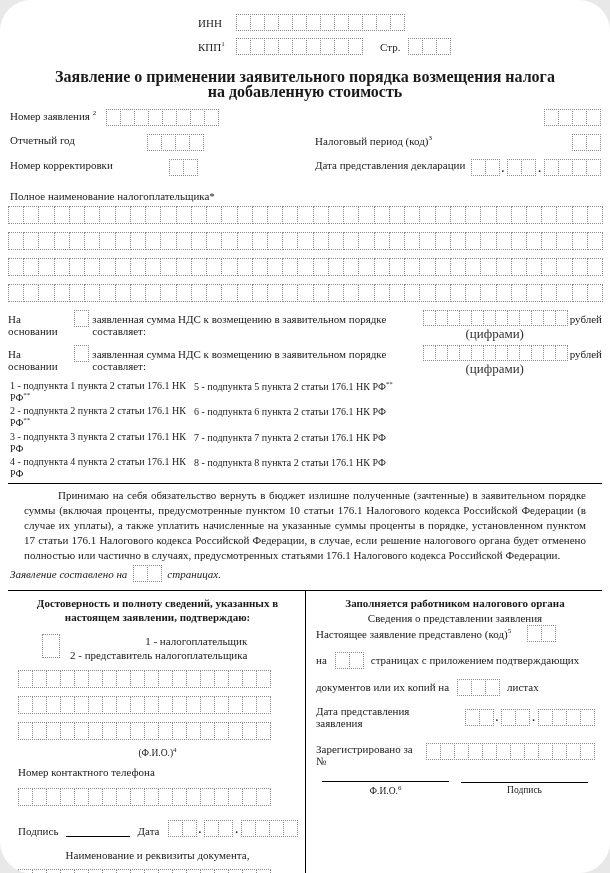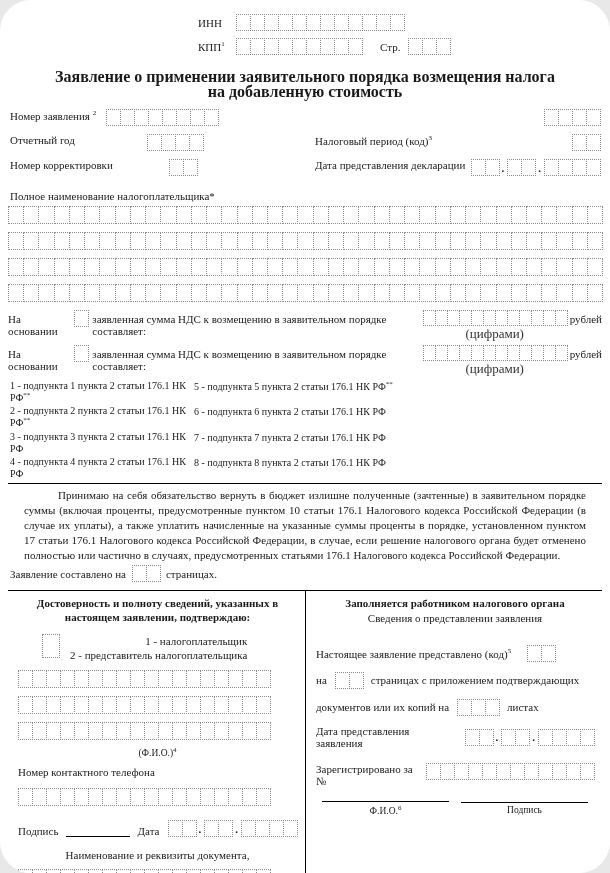--- a/index.html
+++ b/index.html
@@ -30,27 +30,27 @@
   .inforow .sp { flex:1 1 auto; }
   .info-col.right .inforow { padding-left:10px; }
   .name-label { margin:4px 2px 4px 2px; }
   .basisrow { display:flex; align-items:flex-start; margin-bottom:3px; }
   .basisrow .txt { padding-top:3px; }
   .sumblock { display:flex; flex-direction:column; align-items:center; margin:0 3px; }
   .hint { font-size:13px; color:#333; }
   .subitems { display:grid; grid-template-columns:180px 1fr; column-gap:4px; row-gap:2px; font-size:10px; margin:2px 2px 4px 2px; }
   .rule { border:none; border-top:1px solid #000; margin:2px 0 4px 0; }
   .obligation { text-align:justify; text-indent:34px; line-height:15px; margin:4px 16px 0 16px; }
-  .pagesline { display:flex; align-items:center; margin:2px 2px 8px 2px; gap:6px; }
+  .pagesline { display:flex; align-items:center; margin:2px 2px 8px 2px; gap:6px;font-style:italic; }
   
   .bottomtable { display:grid; grid-template-columns:297px 1fr; border-top:1.5px solid #000; border-bottom:1px solid #000; }
   .panel { padding:5px 8px 6px 10px; }
   .panel.right { border-left:1px solid #000; }
   .panel-heading { font-weight:bold; text-align:center; line-height:14px; margin-bottom:2px; }
-  .panel-subheading { text-align:center; margin-bottom:20px; }
+  .panel-subheading { text-align:center; margin-bottom:0; }
   .optionsrow { display:flex; align-items:flex-start; margin:10px 0 8px 24px; gap:10px; }
   .optioncell { width:16px; height:22px; border:1px dotted #8a8a8a; flex:0 0 auto; }
   .optiontexts div { line-height:14px;text-align:right; }
   .panelgrid { width:252px; }
   .caption { text-align:center; font-size:9.5px; margin:-2px 0 8px 0; }
   .phone-label { margin:4px 0 10px 0; }
   .signrow { display:flex; align-items:flex-end; margin:14px 0 12px 0; gap:8px; }
   .signline { width:86px; border-bottom:1px solid #000; height:12px; }
   .doc-title { text-align:center; margin:4px 0 8px 0; }
   .dategroup { display:inline-flex; align-items:center; }

